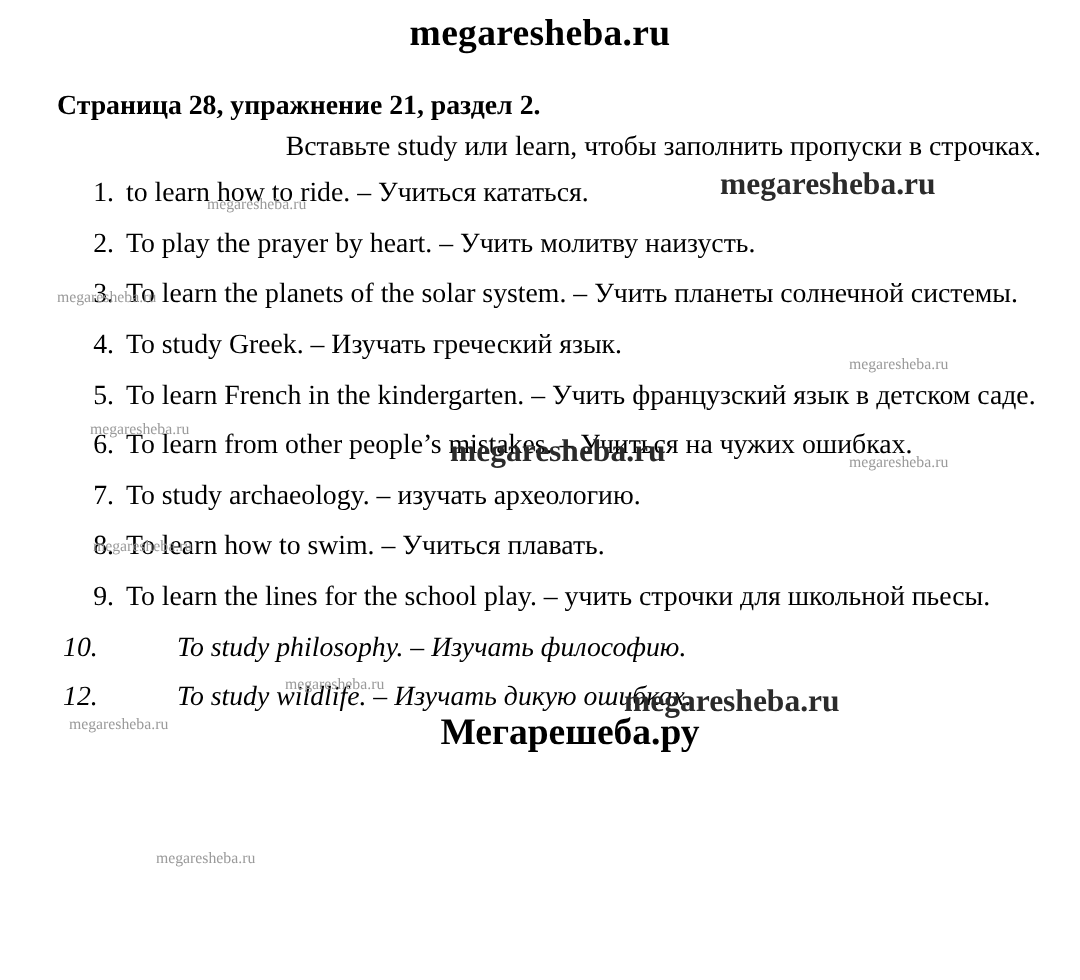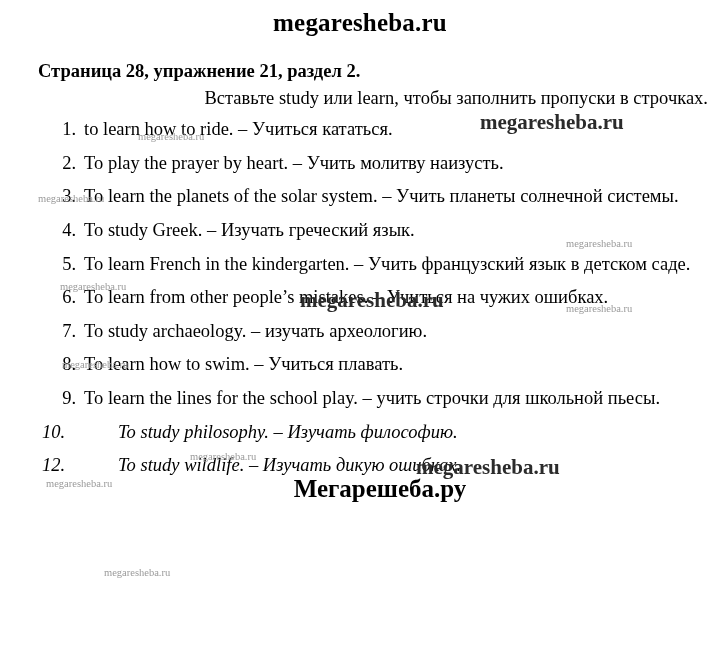--- a/index.html
+++ b/index.html
@@ -23,21 +23,21 @@
   }
   .site-header {
     text-align: center;
     font-family: "Liberation Serif", serif;
     font-weight: bold;
     font-size: 25px;
     letter-spacing: 0.2px;
     padding-top: 9px;
   }
   .content {
-    padding: 0 12px 0 38px;
+    padding: 0 26px 0 38px;
     position: relative;
     z-index: 2;
   }
   .task-title {
     font-weight: bold;
     font-size: 18.5px;
     margin-top: 24px;
     margin-bottom: 2px;
   }
   .task-instruction {

